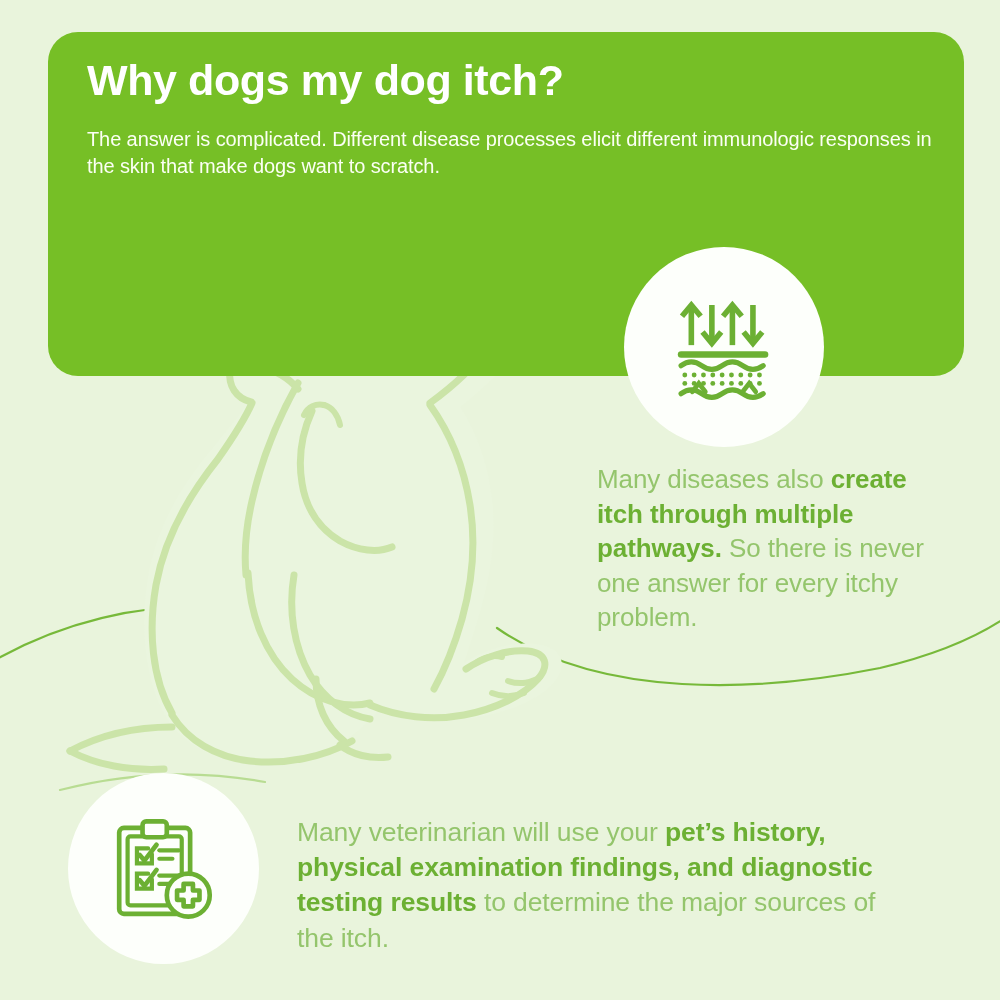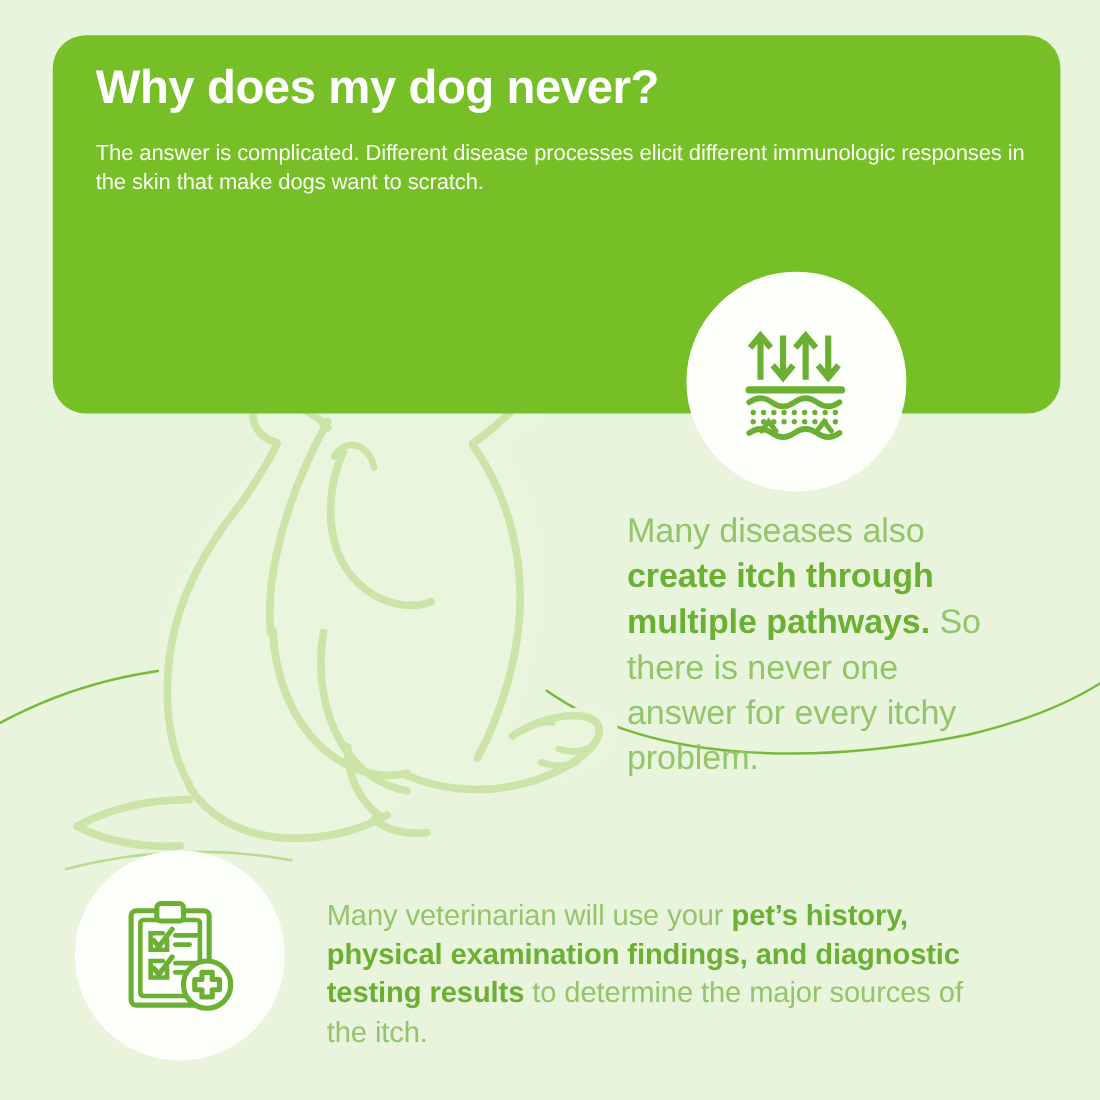--- a/index.html
+++ b/index.html
@@ -102,23 +102,23 @@
     line-height: 1.33;
     letter-spacing: -0.1px;
   }
 
   .callout b, .callout strong {
     color: #6cb033;
     font-weight: bold;
   }
 
   .callout-middle {
-    left: 570px; top: 462px;
+    left: 597px; top: 462px;
     width: 330px;
-    font-size: 31px;
+    font-size: 26px;
   }
 
   .callout-bottom {
     left: 297px; top: 815px;
     width: 610px;
     font-size: 26.5px;
   }
 </style>
 </head>
 <body>
@@ -231,21 +231,21 @@
     <path d="M 30 486
              C 60 470 96 462 132 462" fill="none" stroke="#cbe4a8" stroke-width="7" stroke-linecap="round"></path>
     <path d="M 30 486 C 56 500 90 506 124 504" fill="none" stroke="#cbe4a8" stroke-width="7" stroke-linecap="round"></path>
 
     <path d="M 276 414
              C 276 440 286 462 304 476" fill="none" stroke="#cbe4a8" stroke-width="7" stroke-linecap="round"></path>
     <path d="M 300 480 C 312 490 330 494 348 492" fill="none" stroke="#cbe4a8" stroke-width="7" stroke-linecap="round"></path>
   </svg>
 
   <div class="header-panel">
-    <div class="header-title">Why does my dog never?</div>
+    <div class="header-title">Why dogs my dog itch?</div>
     <div class="header-body">The answer is complicated. Different disease processes elicit different immunologic responses in the skin that make dogs want to scratch.</div>
   </div>
 
   <div class="icon-circle circle-skin">
     <svg viewBox="0 0 120 120" width="112" height="112">
       <g stroke="#6cb033" stroke-width="6" fill="none" stroke-linecap="butt">
 
         <line x1="25" y1="58" x2="25" y2="16"></line>
         <polyline points="15,27 25,15 35,27" stroke-linejoin="miter"></polyline>
 

